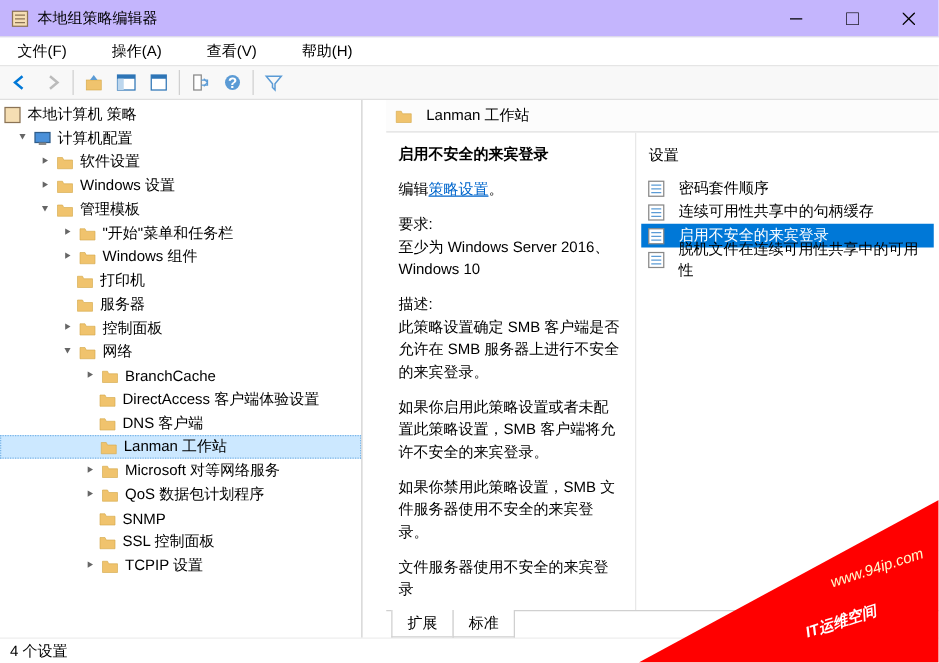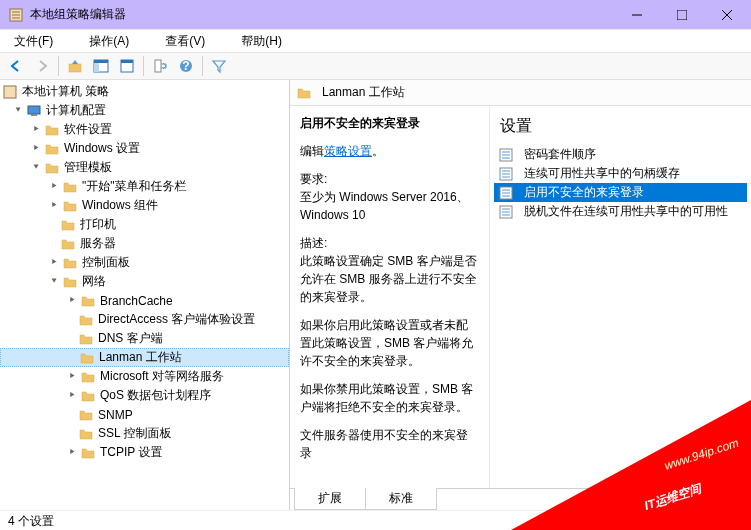--- a/index.html
+++ b/index.html
@@ -6,41 +6,41 @@
 body { background: #fff; width: 751px; height: 530px; overflow: hidden; position: relative; }
 .titlebar { height: 30px; display: flex; align-items: center; padding: 0 2px 0 8px; background: #c4b5fd; border-bottom: 1px solid #e5e5e5; }
 .titlebar .icon { width: 16px; height: 16px; margin-right: 6px; }
 .titlebar .title { flex: 1; font-size: 12px; color: #000; }
 .wbtn { width: 45px; height: 29px; display: flex; align-items: center; justify-content: center; color: #000; }
 .menubar { height: 22px; display: flex; align-items: center; padding-left: 6px; gap: 20px; background: #fff; }
 .menubar span { padding: 2px 8px; font-size: 12px; color: #000; }
 .toolbar { height: 28px; display: flex; align-items: center; padding: 2px 4px; gap: 2px; background: #f8f8f8; border-top: 1px solid #e5e5e5; border-bottom: 1px solid #e0e0e0; }
 .tbtn { width: 24px; height: 24px; display: flex; align-items: center; justify-content: center; border: 1px solid transparent; }
 .tsep { width: 1px; height: 20px; background: #d0d0d0; margin: 0 2px; }
-.main { display: flex; height: 430px; }
+.main { display: flex; height: 430px; gap: 19px; }
 .tree { width: 290px; border-right: 1px solid #d0d0d0; overflow: auto; padding: 2px 0; }
 .trow { display: flex; align-items: center; height: 19px; white-space: nowrap; cursor: default; }
 .trow.sel { background: #cce8ff; border: 1px dotted #7ab5e8; }
 .twist { width: 12px; height: 12px; display: inline-flex; align-items: center; justify-content: center; color: #666; font-size: 9px; margin-right: 2px; }
 .ticon { width: 16px; height: 16px; margin-right: 4px; display: inline-flex; align-items: center; justify-content: center; }
 .tlabel { font-size: 12px; color: #000; }
 .right { flex: 1; display: flex; flex-direction: column; }
 .breadcrumb { height: 26px; display: flex; align-items: center; padding: 0 6px; border-bottom: 1px solid #e0e0e0; background: #fcfcfc; gap: 6px; }
 .rightbody { display: flex; flex: 1; overflow: hidden; }
 .detpane { width: 200px; padding: 8px 10px; border-right: 1px solid #e8e8e8; overflow: auto; font-size: 12px; color: #000; line-height: 1.5; }
 .detpane .dtitle { font-weight: bold; margin-bottom: 10px; }
 .detpane a { color: #0066cc; text-decoration: underline; text-align: center; }
 .detpane p { margin-bottom: 10px; }
 .setpane { flex: 1; overflow: auto; padding: 6px 4px; }
-.sethdr { font-size: 16px; color: #000; padding: 4px 6px 8px; }
+.sethdr { font-size: 12px; color: #000; padding: 4px 6px 8px; }
 .sitem { display: flex; align-items: center; height: 19px; padding: 0 4px; gap: 6px; }
 .sitem.sel { background: #0078d7; color: #fff; }
 .sitem.sel .slabel { color: #fff; }
 .tabs { height: 22px; display: flex; align-items: flex-end; border-top: 1px solid #d0d0d0; padding-left: 4px; }
-.tab { padding: 2px 23px; border: 1px solid #d0d0d0; border-top: none; font-size: 12px; background: #fff; margin-right: -1px; }
+.tab { padding: 2px 12px; border: 1px solid #d0d0d0; border-top: none; font-size: 12px; background: #fff; margin-right: -1px; }
 .tab.active { background: #fff; font-weight: normal; }
 .status { height: 20px; padding: 2px 8px; font-size: 12px; color: #000; border-top: 1px solid #eee; }
 .watermark { position: absolute; right: 0; bottom: 0; pointer-events: none; }
 
 .folder-svg { fill: #f0c36d; stroke: #d4a849; stroke-width: 0.5; }
 </style>
 </head>
 <body>
 
 <div class="titlebar">
@@ -328,21 +328,21 @@
         </p>
         <p>
           <span>要求:</span><br>
           <span>至少为 Windows Server 2016、Windows 10</span>
         </p>
         <p>
           <span>描述:</span><br>
           <span>此策略设置确定 SMB 客户端是否允许在 SMB 服务器上进行不安全的来宾登录。</span>
         </p>
         <p>如果你启用此策略设置或者未配置此策略设置，SMB 客户端将允许不安全的来宾登录。</p>
-        <p>如果你禁用此策略设置，SMB 客户端将拒绝不安全的来宾登录。</p>
+        <p>如果你禁用此策略设置，SMB 文件服务器使用不安全的来宾登录。</p>
         <p>文件服务器使用不安全的来宾登录</p>
       </div>
 
       <div class="setpane">
         <div class="sethdr">设置</div>
         <div class="sitem">
           <span class="ticon">
               <svg width="14" height="14">
                 <rect x="1" y="1" width="12" height="12" fill="#fff" stroke="#888"></rect>
                 <line x1="3" y1="4" x2="11" y2="4" stroke="#5b9bd5"></line>

